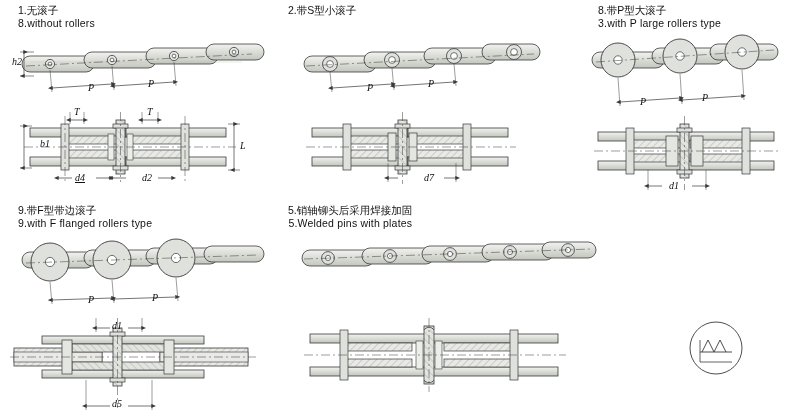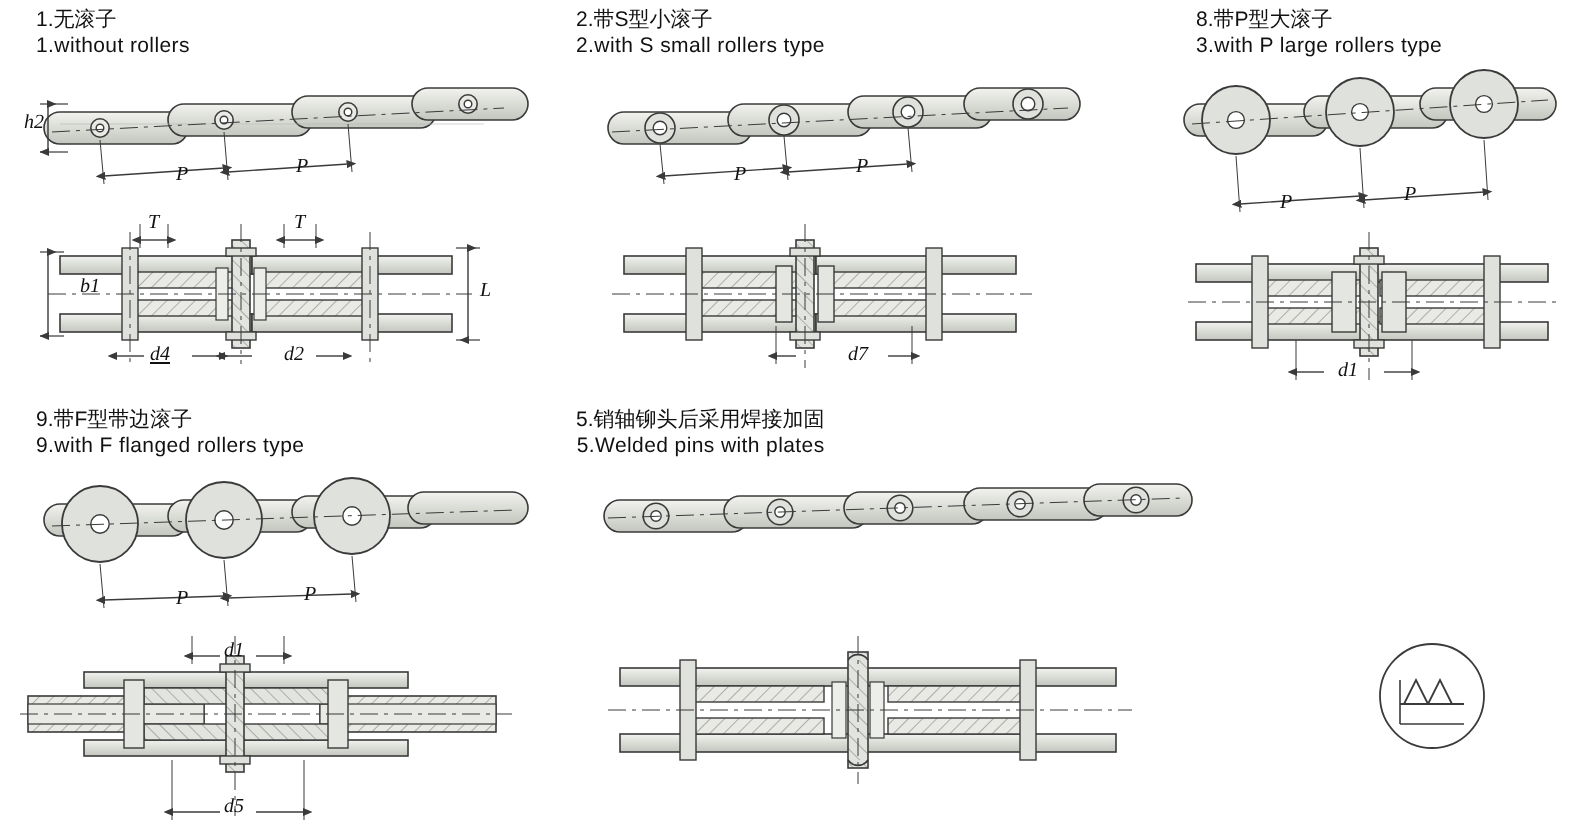--- a/index.html
+++ b/index.html
@@ -18,25 +18,24 @@
   .lbl{position:absolute;font-size:10px;color:#111;white-space:nowrap;font-family:"Liberation Serif", serif;font-style:italic;}
   svg{position:absolute;left:0;top:0;overflow:visible;}
 </style>
 </head>
 <body>
 
 <div class="page">
 
   <div class="cap" style="left:18px;top:4px;">
     <div class="cn">1.无滚子</div>
-    <div class="en">1.without rollers</div>
+    <div class="en">8.without rollers</div>
   </div>
   <div class="cap" style="left:288px;top:4px;">
     <div class="cn">2.带S型小滚子</div>
-    <div class="en">2.with S small rollers type</div>
   </div>
   <div class="cap" style="left:598px;top:4px;">
     <div class="cn">8.带P型大滚子</div>
     <div class="en">3.with P large rollers type</div>
   </div>
   <div class="cap" style="left:18px;top:204px;">
     <div class="cn">9.带F型带边滚子</div>
     <div class="en">9.with F flanged rollers type</div>
   </div>
   <div class="cap" style="left:288px;top:204px;text-align:right;">

